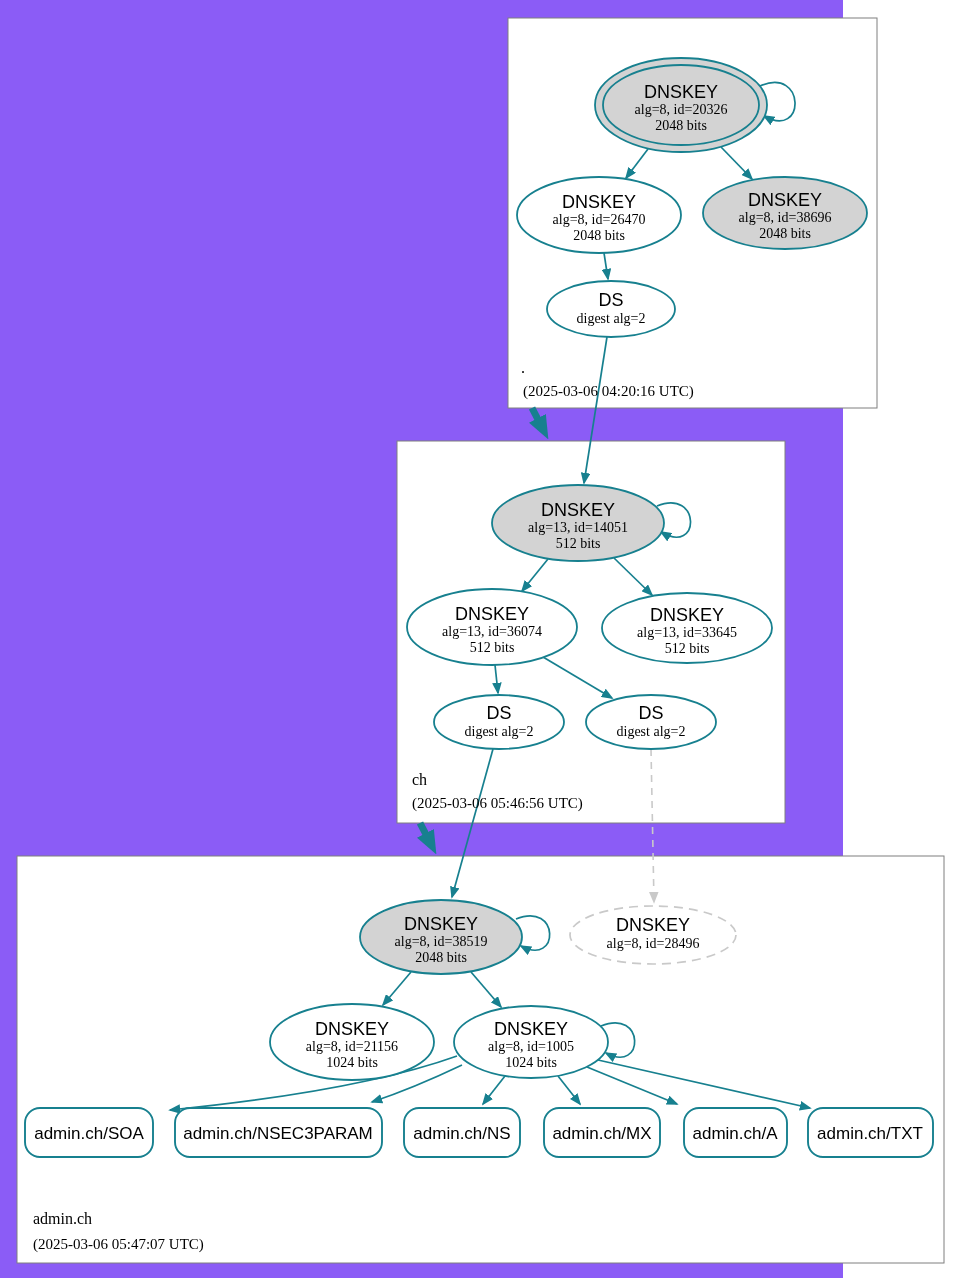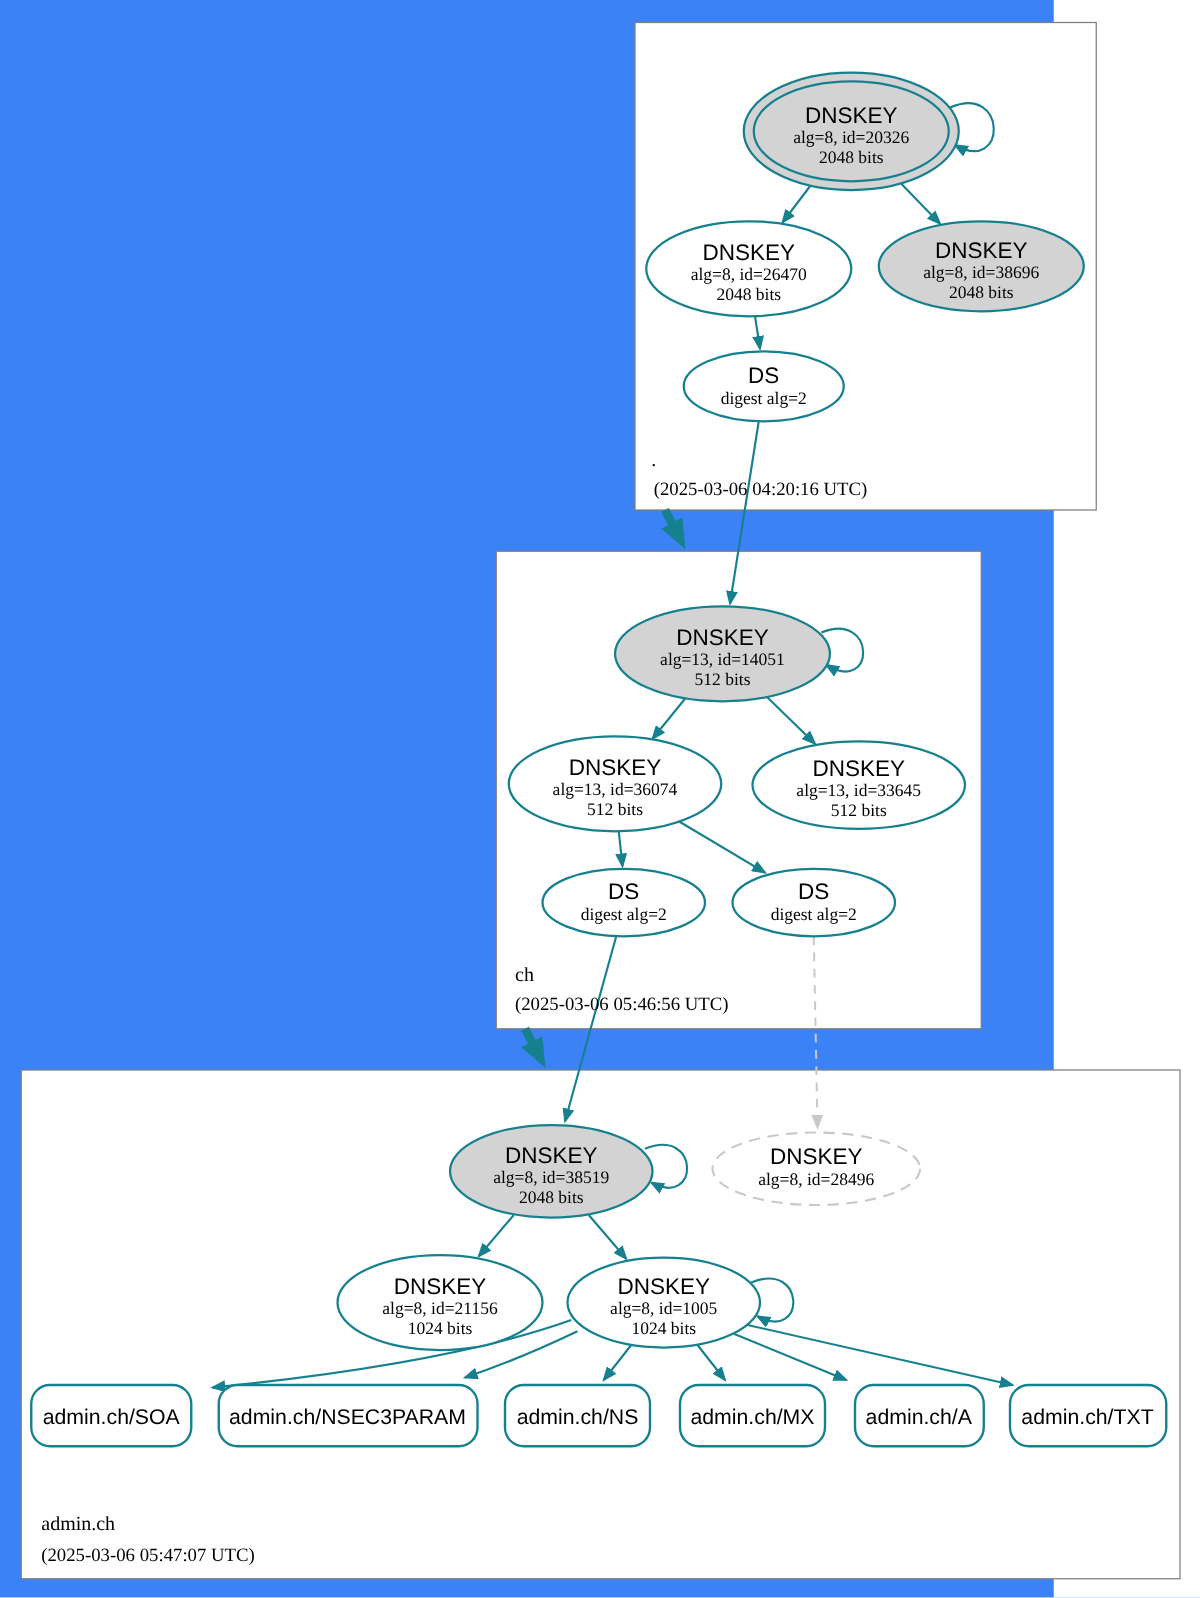--- a/index.html
+++ b/index.html
@@ -1,16 +1,16 @@
 <!DOCTYPE html>
 <html><head>
 <meta charset="utf-8">
 <style>
   html,body { margin:0; padding:0; background:#ffffff; }
-  .stage { position:relative; width:843px; height:1278px; background:#3b82f6; }
+  .stage { position:relative; width:843px; height:1278px; background:#8b5cf6; }
 
   .zonebox   { fill:#ffffff; stroke:#7f7f7f; stroke-width:1; }
   .node      { fill:#ffffff; stroke:#17808f; stroke-width:1.8; }
   .node-sep  { fill:#d3d3d3; stroke:#17808f; stroke-width:1.8; }
   .node-missing { fill:#ffffff; stroke:#c9c9c9; stroke-width:1.7; stroke-dasharray:9 6; }
   .rrset     { fill:#ffffff; stroke:#17808f; stroke-width:1.9; }
 
   .edge        { fill:none; stroke:#17808f; stroke-width:1.7; }
   .edge-thick  { fill:none; stroke:#17808f; stroke-width:7; }
   .edge-dashed { fill:none; stroke:#c9c9c9; stroke-width:1.6; stroke-dasharray:7 6; }

